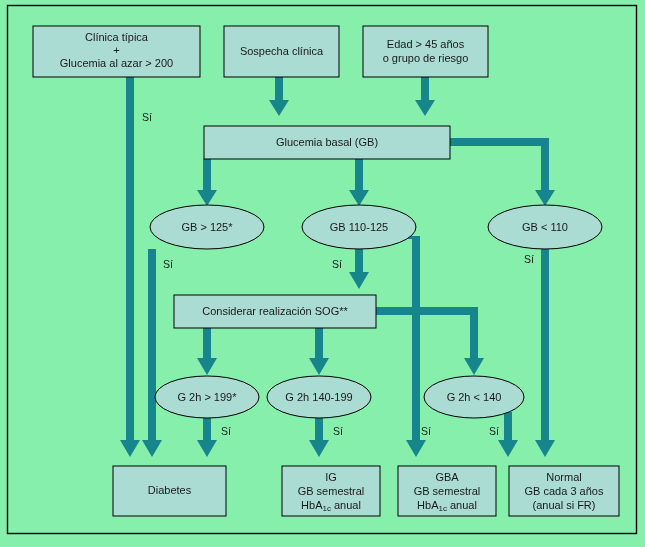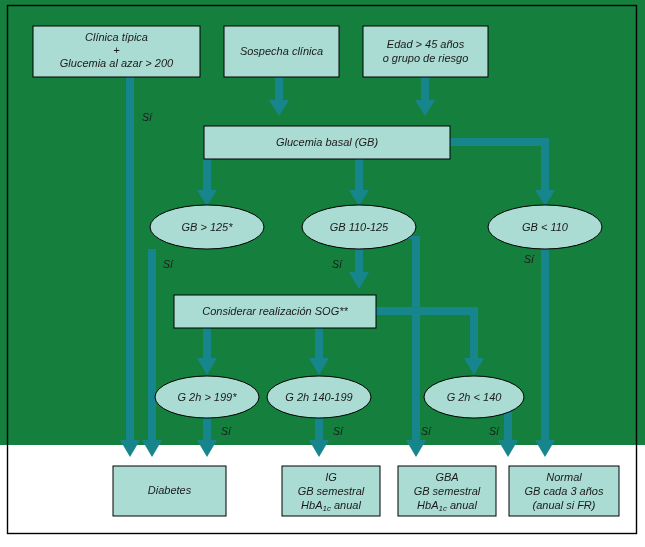--- a/index.html
+++ b/index.html
@@ -9,23 +9,22 @@
   }
   body {
     width: 645px;
     height: 547px;
     font-family: "Liberation Sans", sans-serif;
     overflow: hidden;
   }
   #diagram-root {
     position: relative;
     width: 645px;
-    height: 445px;
-    background: #15803d;
-    font-style: italic;
+    height: 547px;
+    background: #86efac;
   }
   svg#flowchart {
     display: block;
     width: 645px;
     height: 547px;
   }
   .node-text {
     font-family: "Liberation Sans", sans-serif;
     font-size: 11px;
     fill: #1a1a1a;

